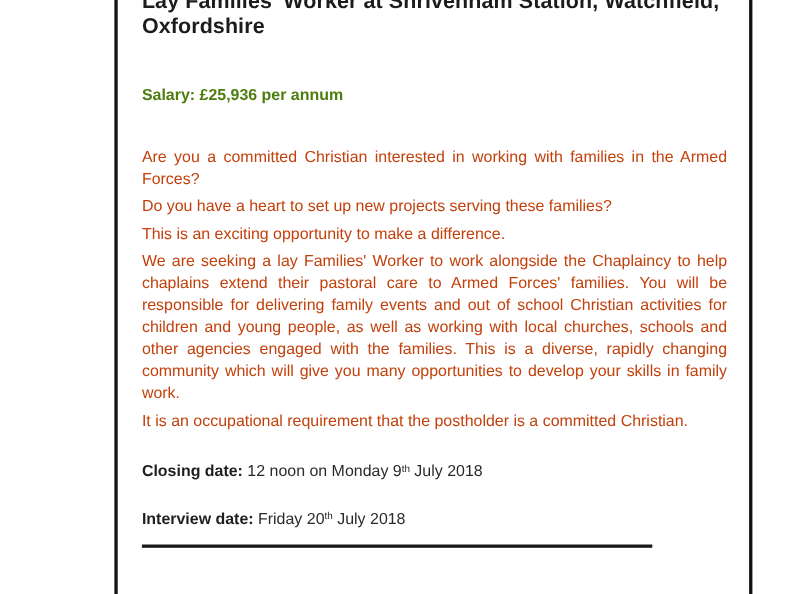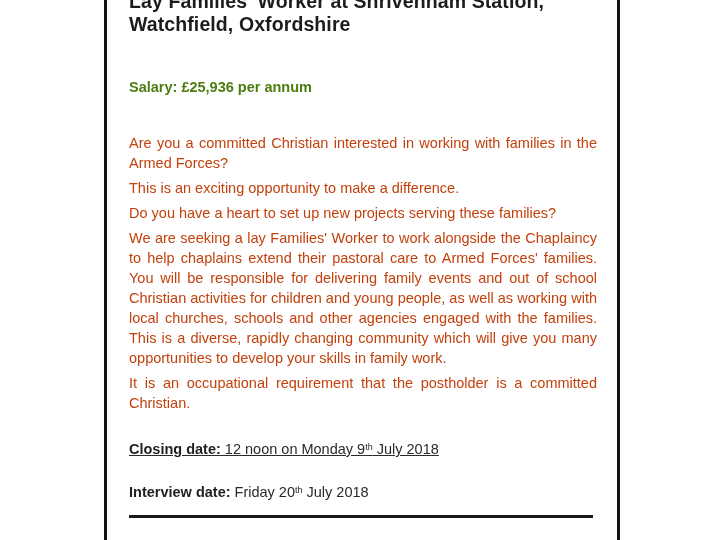--- a/index.html
+++ b/index.html
@@ -15,21 +15,21 @@
     position: relative;
     width: 720px;
     height: 540px;
     background: #ffffff;
     overflow: hidden;
   }
   .frame {
     position: absolute;
     left: 104px;
     top: 0;
-    width: 516px;
+    width: 580px;
     height: 540px;
     box-sizing: border-box;
     border-left: 3px solid #131313;
     border-right: 3px solid #131313;
     padding: 0 20px 0 22px;
     overflow: hidden;
     background: #ffffff;
   }
   .job-title {
     margin: -10px 0 0 0;
@@ -60,21 +60,21 @@
   .date-line {
     font-size: 14.5px;
     line-height: 20px;
     color: #2a2a2a;
     white-space: nowrap;
   }
   .date-line .lbl {
     font-weight: 700;
     color: #1f1f1f;
   }
-  .closing-line { margin-top: 26px; text-decoration: underline; }
+  .closing-line { margin-top: 26px; }
   .interview-line { margin-top: 23px; }
   sup.ordinal {
     font-size: 9px;
     line-height: 0;
     position: relative;
     top: -0.45em;
     vertical-align: baseline;
   }
   .divider {
     margin-top: 13px;
@@ -88,22 +88,22 @@
 
 <div class="page">
   <div class="frame">
 
     <h1 class="job-title">Lay Families' Worker at Shrivenham Station, Watchfield, Oxfordshire</h1>
 
     <div class="salary">Salary: £25,936 per annum</div>
 
     <div class="body-copy">
       <p class="first">Are you a committed Christian interested in working with families in the Armed Forces?</p>
+      <p>Do you have a heart to set up new projects serving these families?</p>
       <p>This is an exciting opportunity to make a difference.</p>
-      <p>Do you have a heart to set up new projects serving these families?</p>
       <p>We are seeking a lay Families' Worker to work alongside the Chaplaincy to help chaplains extend their pastoral care to Armed Forces' families.  You will be responsible for delivering family events and out of school Christian activities for children and young people, as well as working with local churches, schools and other agencies engaged with the families.  This is a diverse, rapidly changing community which will give you many opportunities to develop your skills in family work.</p>
       <p>It is an occupational requirement that the postholder is a committed Christian.</p>
     </div>
 
     <div class="date-line closing-line">
       <span class="lbl">Closing date:</span><span> 12 noon on Monday 9</span><sup class="ordinal">th</sup><span> July 2018</span>
     </div>
 
     <div class="date-line interview-line">
       <span class="lbl">Interview date:</span><span> Friday 20</span><sup class="ordinal">th</sup><span> July 2018</span>

